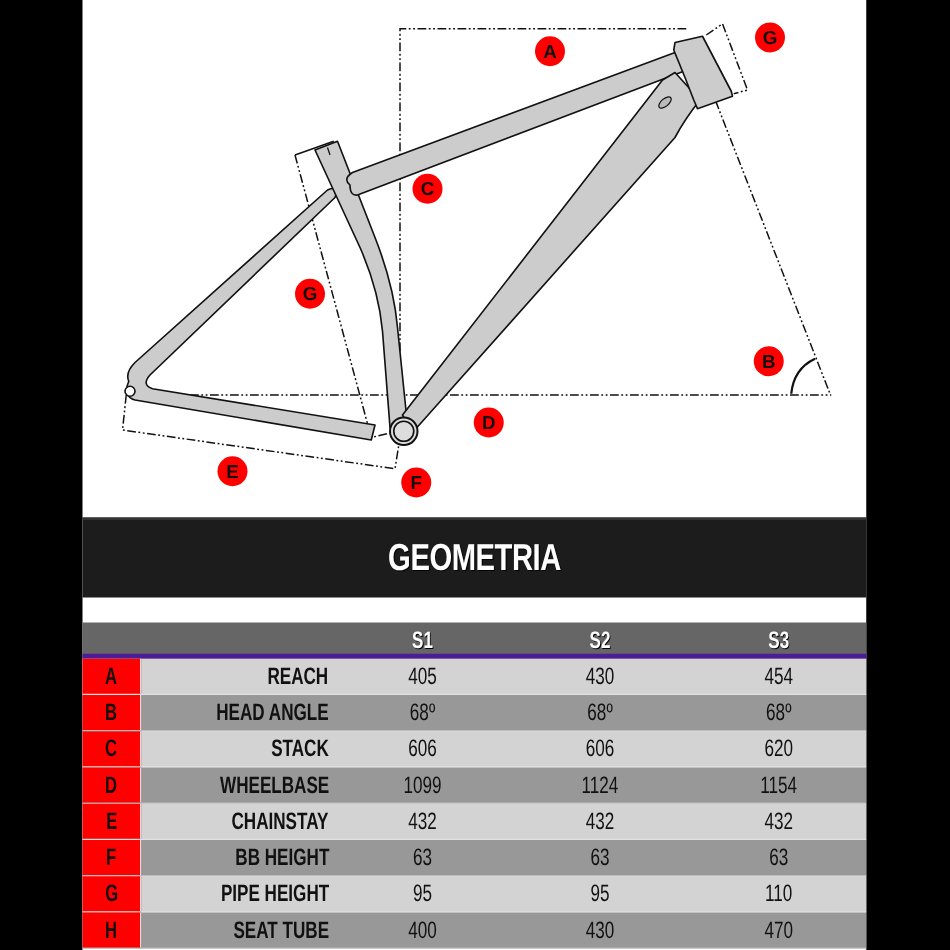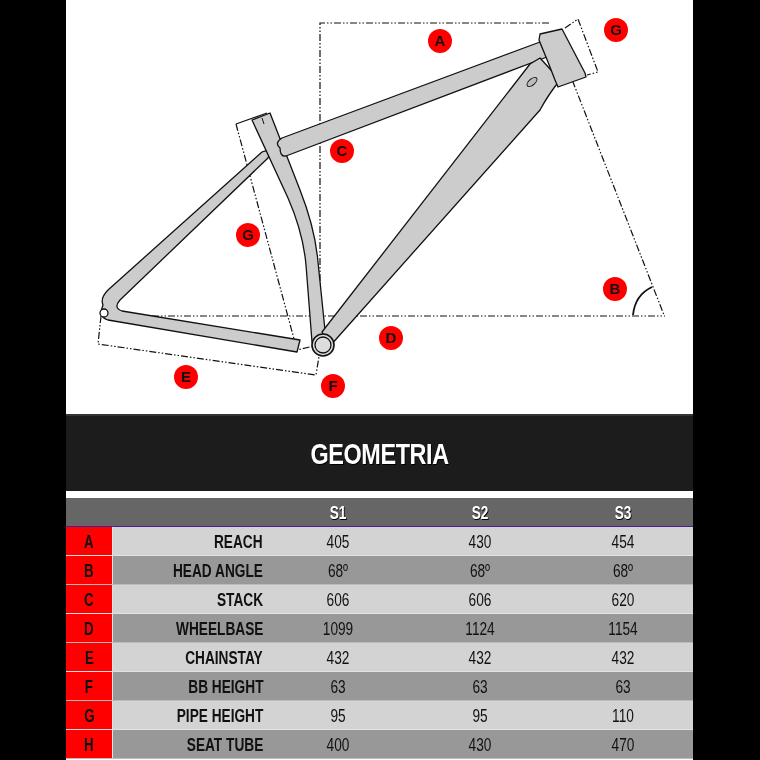--- a/index.html
+++ b/index.html
@@ -12,35 +12,35 @@
       position: absolute; left: 66px; top: 0; width: 627px; height: 760px;
       background: #fff;
     }
     .diagram { position: absolute; left: 0; top: 0; width: 627px; height: 414px; }
     .diagram svg { display: block; }
     .marker text {
       font-family: "Liberation Sans Narrow", "Liberation Sans", sans-serif;
       font-weight: bold; font-size: 15px;
     }
     .title-bar {
-      position: absolute; left: 0; top: 414px; width: 627px; height: 77px;
+      position: absolute; left: 0; top: 414px; width: 627px; height: 64px;
       background: #1c1c1c; border-top: 2px solid #333;
       box-sizing: border-box;
       display: flex; align-items: center; justify-content: center;
     }
     .title-bar span {
       color: #fff; font-weight: bold; font-size: 30px;
       letter-spacing: -0.5px;
       transform: scaleX(0.78);
       display: inline-block;
       text-shadow: 1px 1px 0 #000;
     }
     .col-head {
       position: absolute; left: 0; top: 498px; width: 627px; height: 29px;
-      background: #666; border-bottom: 1px solid #4c1d95; box-sizing: border-box;
+      background: #666; border-bottom: 4px solid #4c1d95; box-sizing: border-box;
     }
     .col-head .size {
       position: absolute; top: 0; height: 29px; line-height: 30px;
       color: #fff; font-weight: bold; font-size: 19px;
       transform: scaleX(0.72); text-align: center; width: 60px;
       text-shadow: 1px 1px 0 #000;
     }
     .rows { position: absolute; left: 0; top: 527px; width: 627px; }
     .row {
       position: relative; height: 29px; width: 627px;

